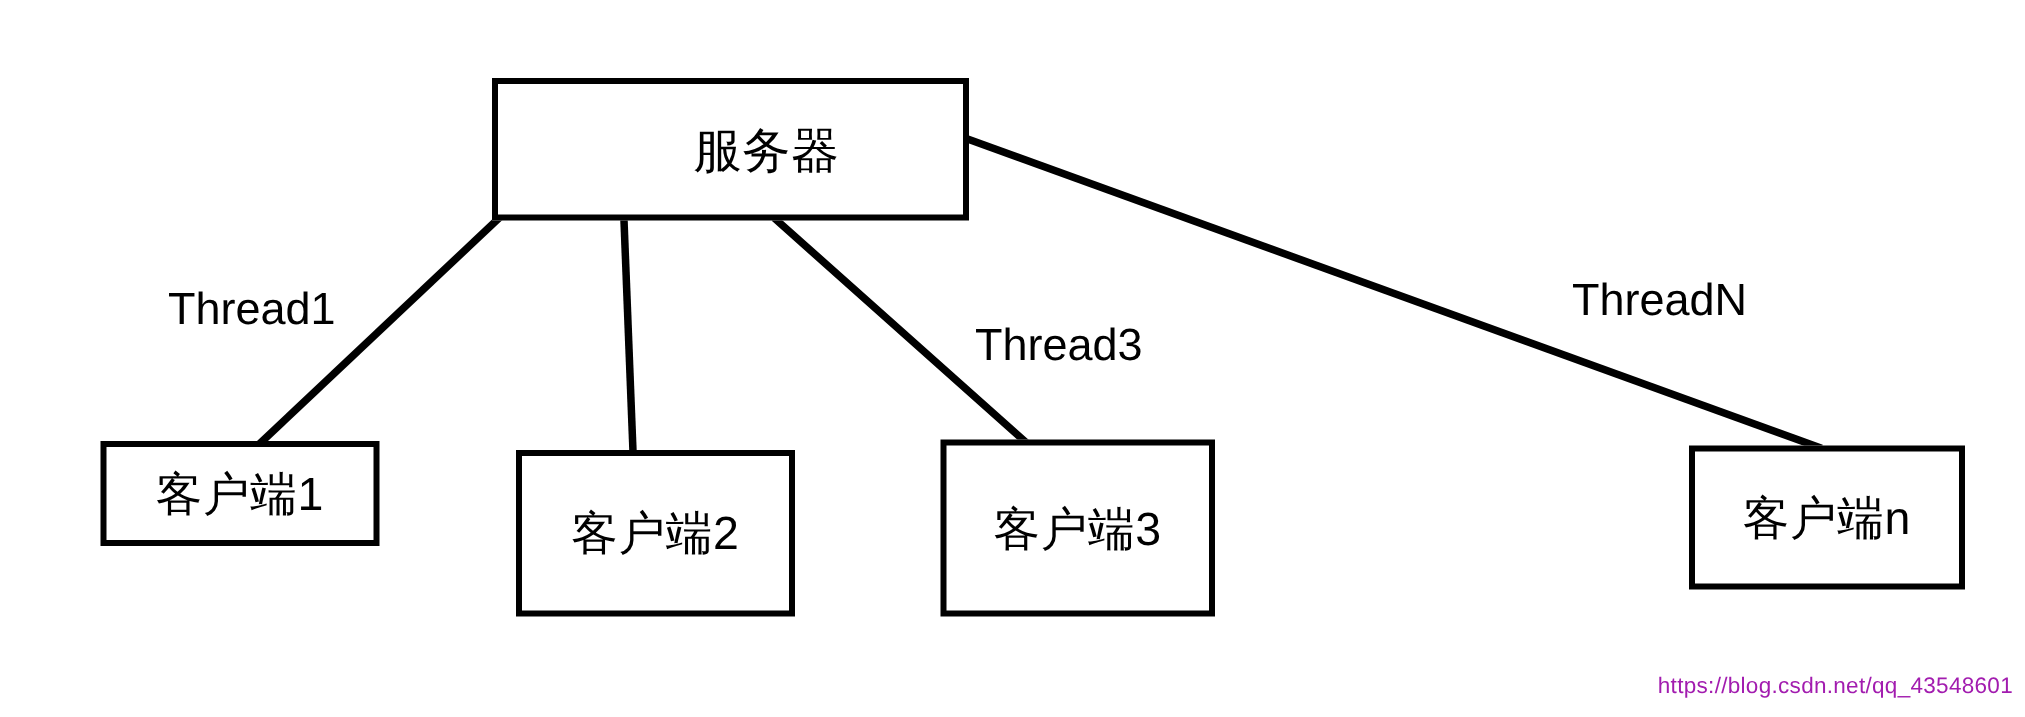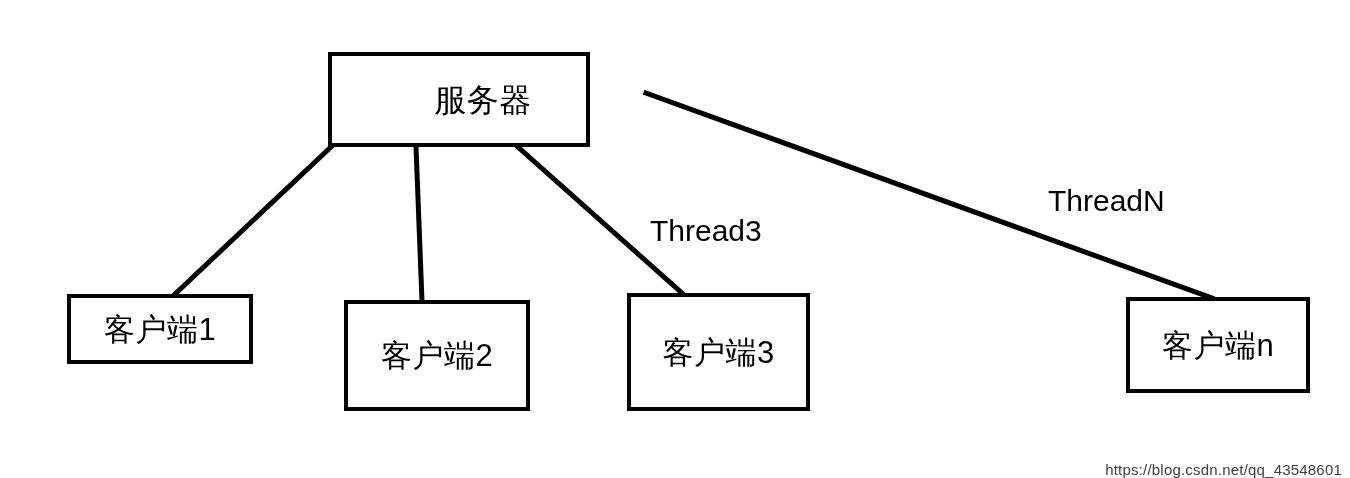--- a/index.html
+++ b/index.html
@@ -46,57 +46,58 @@
   .edge-label {
     position: absolute;
     font-size: 30px;
     color: #000000;
     white-space: nowrap;
     line-height: 1;
   }
   .watermark {
     position: absolute;
     right: 8px;
-    bottom: 0;
+    bottom: 12px;
     font-size: 15px;
-    color: #404040;
+    color: #a21caf;
     white-space: nowrap;
     letter-spacing: 0.2px;
   }
 </style>
 </head>
 <body>
 
 <div id="canvas">
 
   <svg id="diagram-svg" viewBox="0 0 1350 478" xmlns="http://www.w3.org/2000/svg">
     <line stroke="#000000" stroke-width="5" stroke-linecap="square" x1="332" y1="146" x2="174" y2="295"></line>
     <line stroke="#000000" stroke-width="5" stroke-linecap="square" x1="416" y1="147" x2="422" y2="301"></line>
     <line stroke="#000000" stroke-width="5" stroke-linecap="square" x1="518" y1="147" x2="683" y2="294"></line>
     <line stroke="#000000" stroke-width="5" stroke-linecap="square" x1="646" y1="93" x2="1212" y2="298"></line>
   </svg>
 
-  <div class="node-box" style="left: 328px; top: 52px; width: 262px; height: 95px; border-color: rgb(0, 0, 0); padding-left: 48px;">
+  <div class="node-box" style="left: 328px; top: 52px; width: 318px; height: 95px; border-color: rgb(0, 0, 0); padding-left: 48px;">
     <span class="node-label server-label">服务器</span>
   </div>
 
   <div class="node-box" style="left: 67px; top: 294px; width: 186px; height: 70px; border-color: rgb(0, 0, 0);">
     <span class="node-label">客户端1</span>
   </div>
 
   <div class="node-box" style="left: 344px; top: 300px; width: 186px; height: 111px; border-color: rgb(0, 0, 0);">
     <span class="node-label">客户端2</span>
   </div>
 
   <div class="node-box" style="left: 627px; top: 293px; width: 183px; height: 118px; border-color: rgb(0, 0, 0);">
     <span class="node-label">客户端3</span>
   </div>
 
   <div class="node-box" style="left: 1126px; top: 297px; width: 184px; height: 96px; border-color: rgb(0, 0, 0);">
     <span class="node-label">客户端n</span>
   </div>
 
+  <div class="edge-label" style="left: 112px; top: 192px;">Thread1</div>
   <div class="edge-label" style="left: 650px; top: 216px;">Thread3</div>
   <div class="edge-label" style="left: 1048px; top: 186px;">ThreadN</div>
 
   <div class="watermark">https://blog.csdn.net/qq_43548601</div>
 
 </div>
 
 </body></html>

